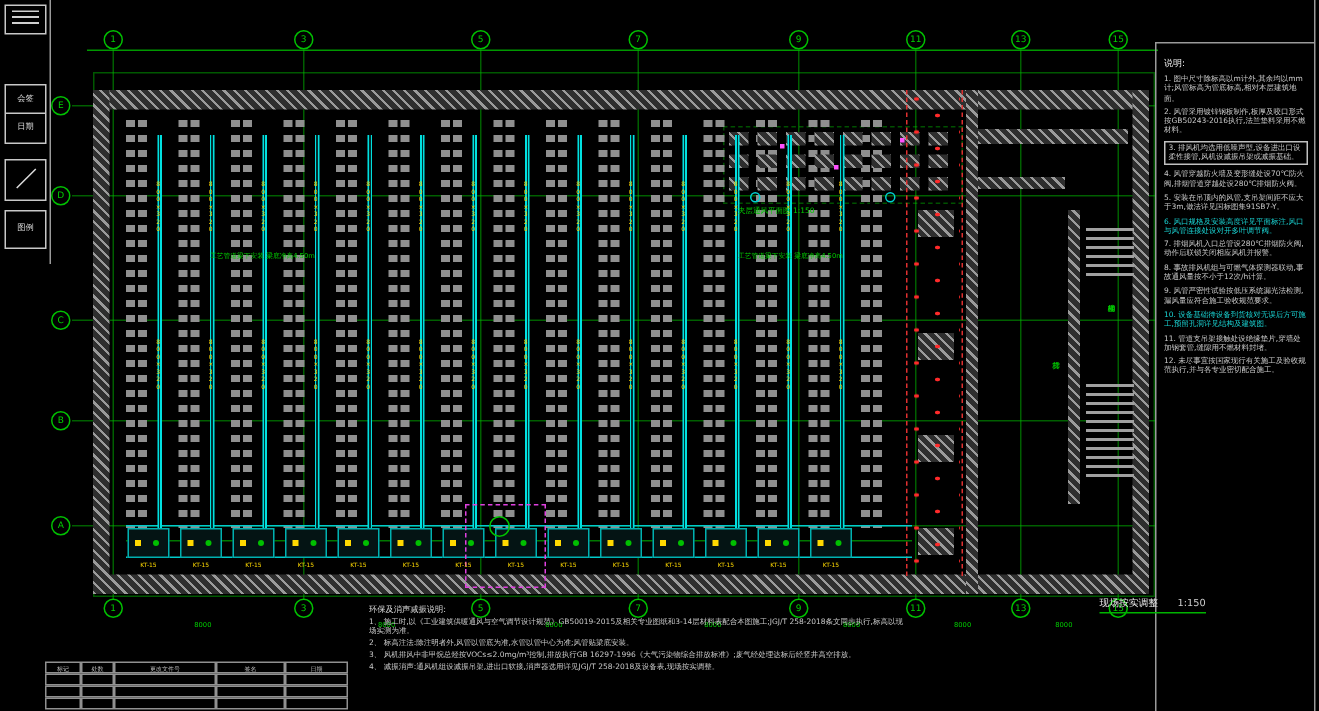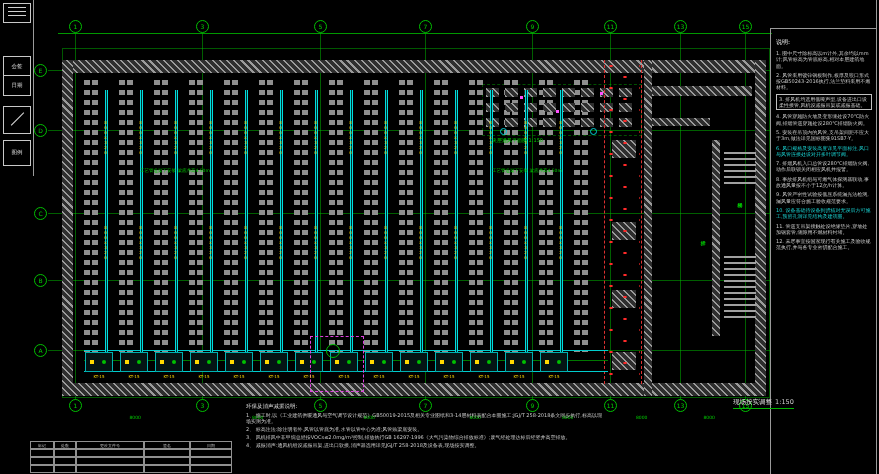--- a/index.html
+++ b/index.html
@@ -89,21 +89,21 @@
   <div class="abs" style="left:310px;top:336px;width:52px;height:54px;border:1px dashed #e040e0;z-index:4;"></div>
   <div class="abs" style="left:326px;top:344px;width:12px;height:12px;border:1px solid #00c000;border-radius:50%;z-index:4;"></div>
 
   <span class="abs gtext" style="left:140px;top:168px;">工艺管道梁下安装 梁底净高4.50m</span>
   <span class="abs gtext" style="left:492px;top:168px;">工艺管道梁下安装 梁底净高4.50m</span>
   <span class="abs vgreen" style="left:700px;top:236px;">货梯</span>
   <span class="abs vgreen" style="left:737px;top:198px;">楼梯间</span>
 
   <div class="abs" style="left:733px;top:398px;z-index:5;border-bottom:1px solid #00b400;padding-bottom:1px;color:#e8e8e8;font-size:6.5px;white-space:nowrap;">
     <span>现场按实调整</span>
-    <span style="margin-left:1px;color:#cfcfcf;">1:150</span>
+    <span style="margin-left:11px;color:#cfcfcf;">1:150</span>
   </div>
 
   <div class="abs" style="left:776px;top:38px;width:96px;height:432px;z-index:5;overflow:hidden;">
     <div style="color:#efefef;font-size:6px;margin-bottom:3px;">说明:</div>
     <div id="right-notes-items">
         <p class="note">1. 图中尺寸除标高以m计外,其余均以mm计;风管标高为管底标高,相对本层建筑地面。</p>
         <p class="note">2. 风管采用镀锌钢板制作,板厚及咬口形式按GB50243-2016执行,法兰垫料采用不燃材料。</p>
         <p class="note boxed">3. 排风机均选用低噪声型,设备进出口设柔性接管,风机设减振吊架或减振基础。</p>
         <p class="note">4. 风管穿越防火墙及变形缝处设70℃防火阀,排烟管道穿越处设280℃排烟防火阀。</p>
         <p class="note">5. 安装在吊顶内的风管,支吊架间距不应大于3m,做法详见国标图集91SB7-Y。</p>

